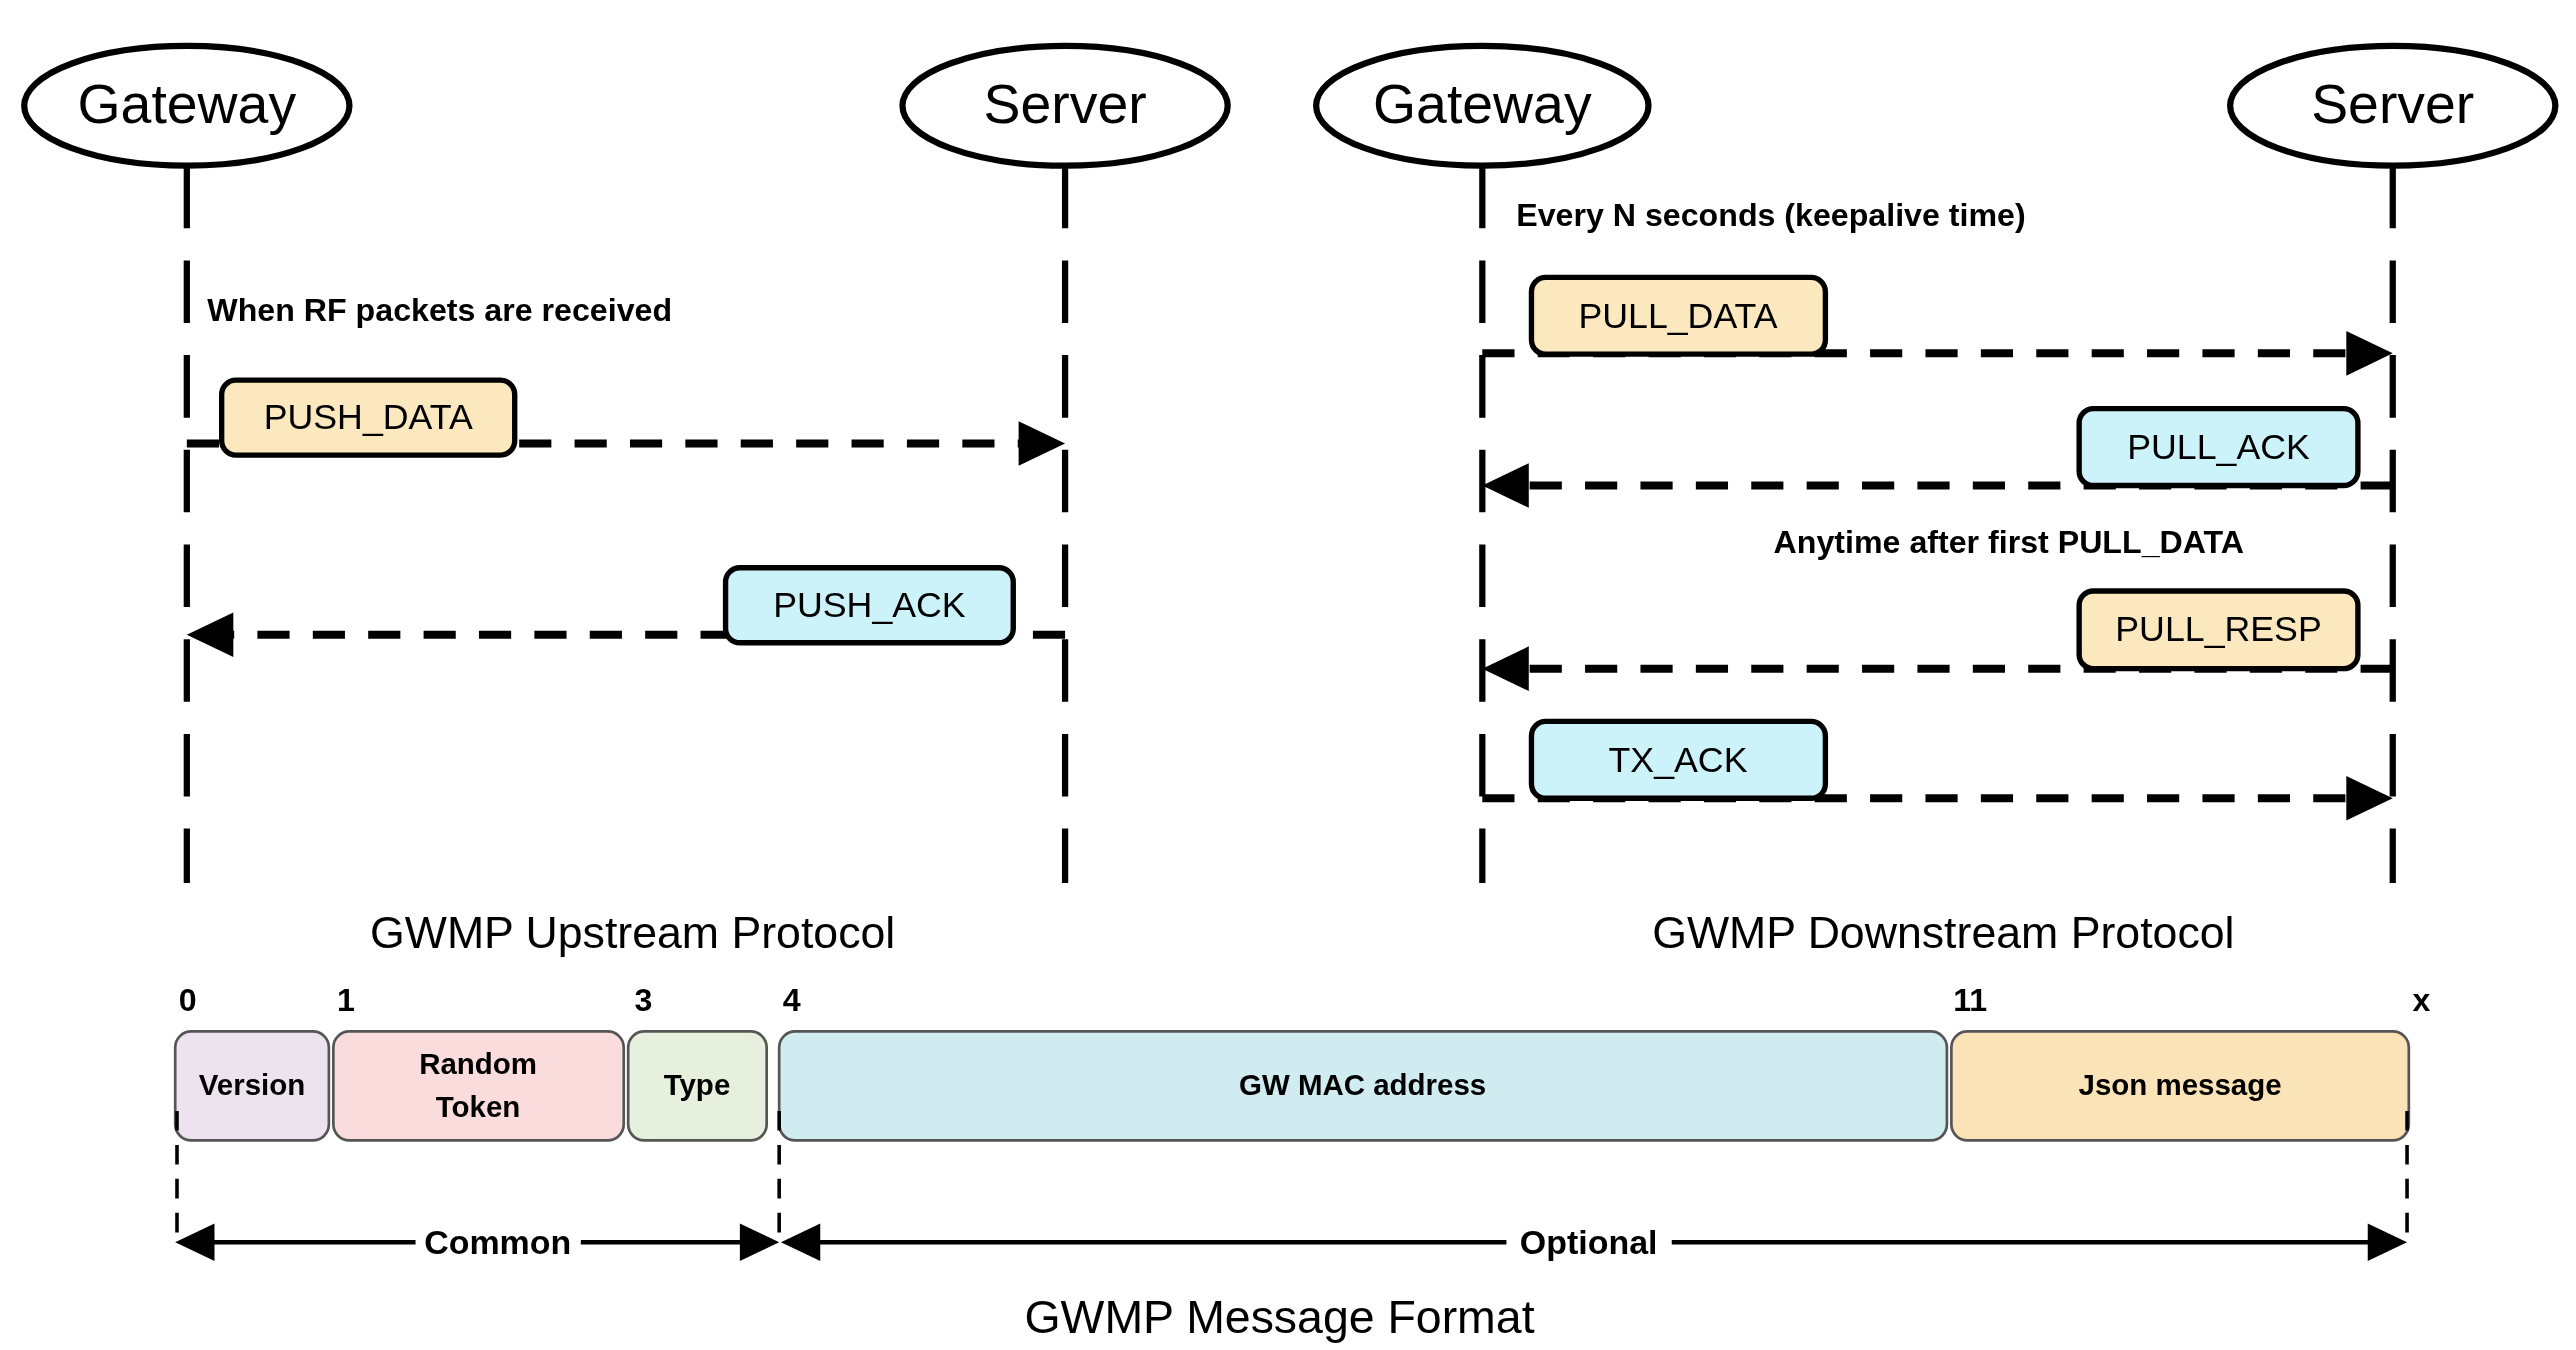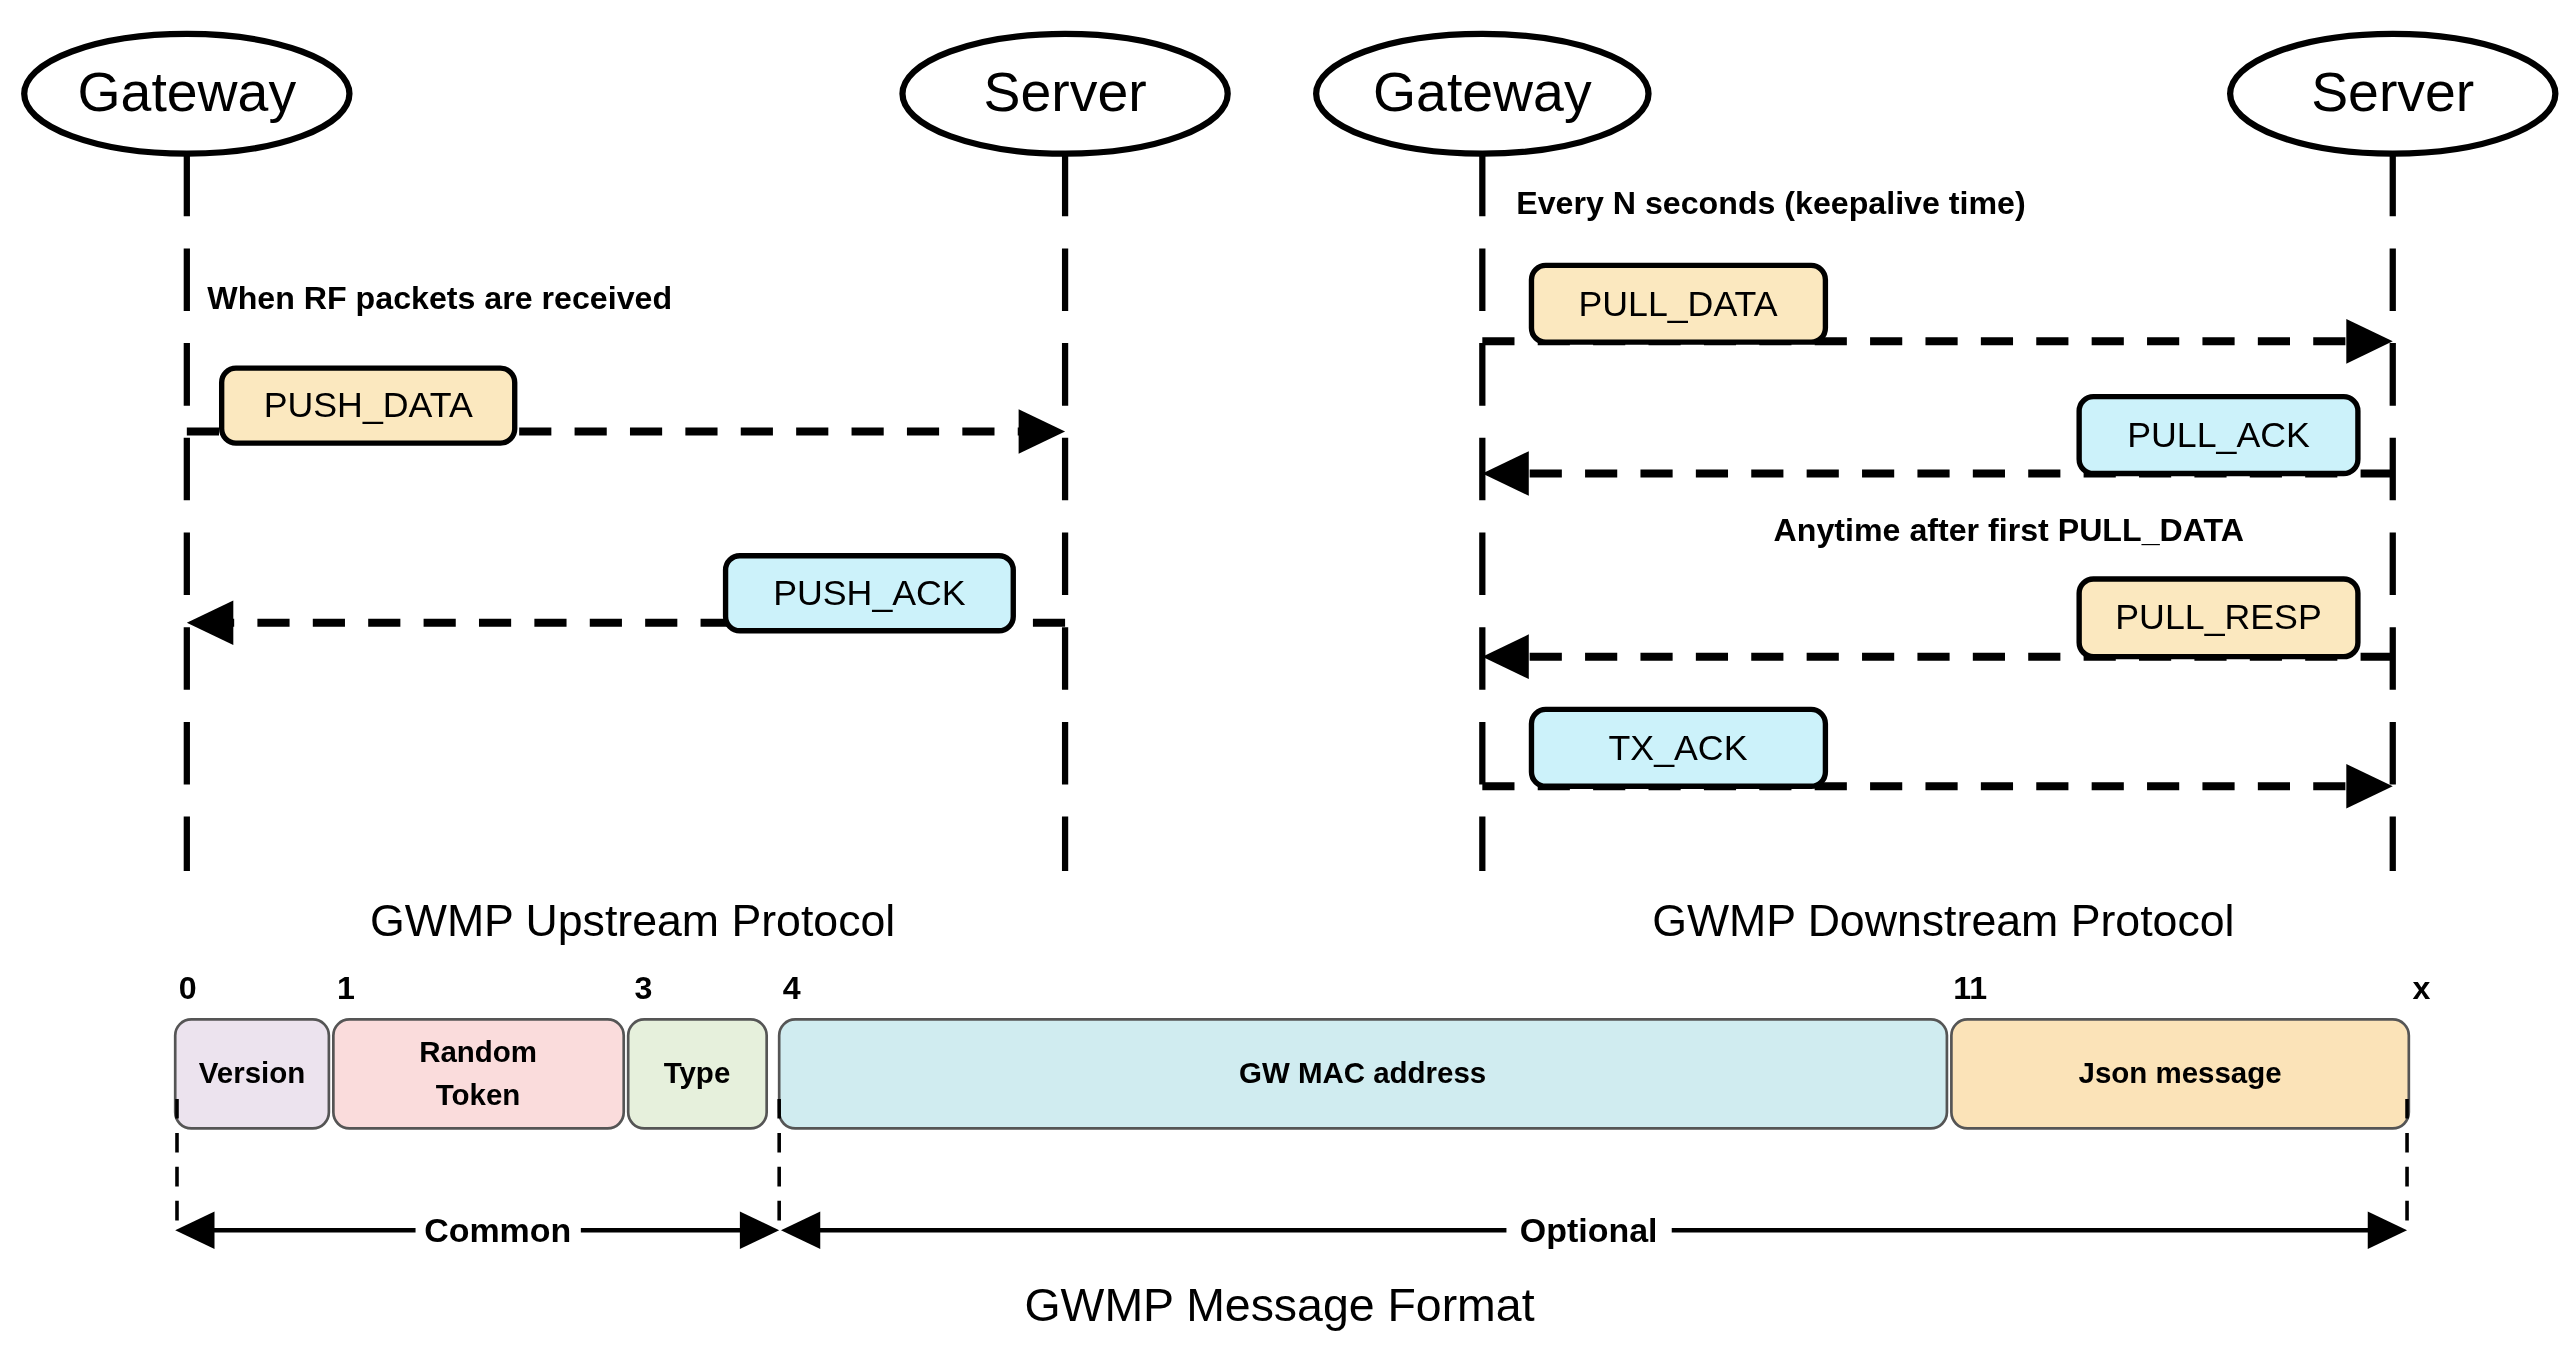--- a/index.html
+++ b/index.html
@@ -1,18 +1,18 @@
 <!DOCTYPE html>
 <html style="font-size:14.3px"><head>
 <meta charset="utf-8">
 <style>
   html,body{margin:0;padding:0;background:#ffffff;}
   body{width:2576px;height:1350px;position:relative;overflow:hidden;
        font-family:"Liberation Sans","DejaVu Sans",sans-serif;}
-  #stage{position:absolute;left:0;top:0;width:2576px;height:1162px;border-radius:6px;}
+  #stage{position:absolute;left:0;top:12px;width:2576px;height:1162px;border-radius:6px;}
   svg.layer{position:absolute;left:0;top:0;width:2576px;height:1350px;overflow:visible;}
 
   .ellipse-shape{fill:#ffffff;stroke:#000000;stroke-width:7;}
   .actor-label{font-size:62px;fill:#000000;text-anchor:middle;dominant-baseline:middle;}
   .lifeline{stroke:#000000;stroke-width:7;stroke-dasharray:70 36;fill:none;}
   .msg-line{stroke:#000000;stroke-width:9;stroke-dasharray:36 26;fill:none;}
   .arrow-head{fill:#000000;stroke:none;}
 
   .note-text{font-size:36px;fill:#000000;font-weight:bold;}
   .caption-text{font-size:50px;fill:#000000;text-anchor:middle;}

